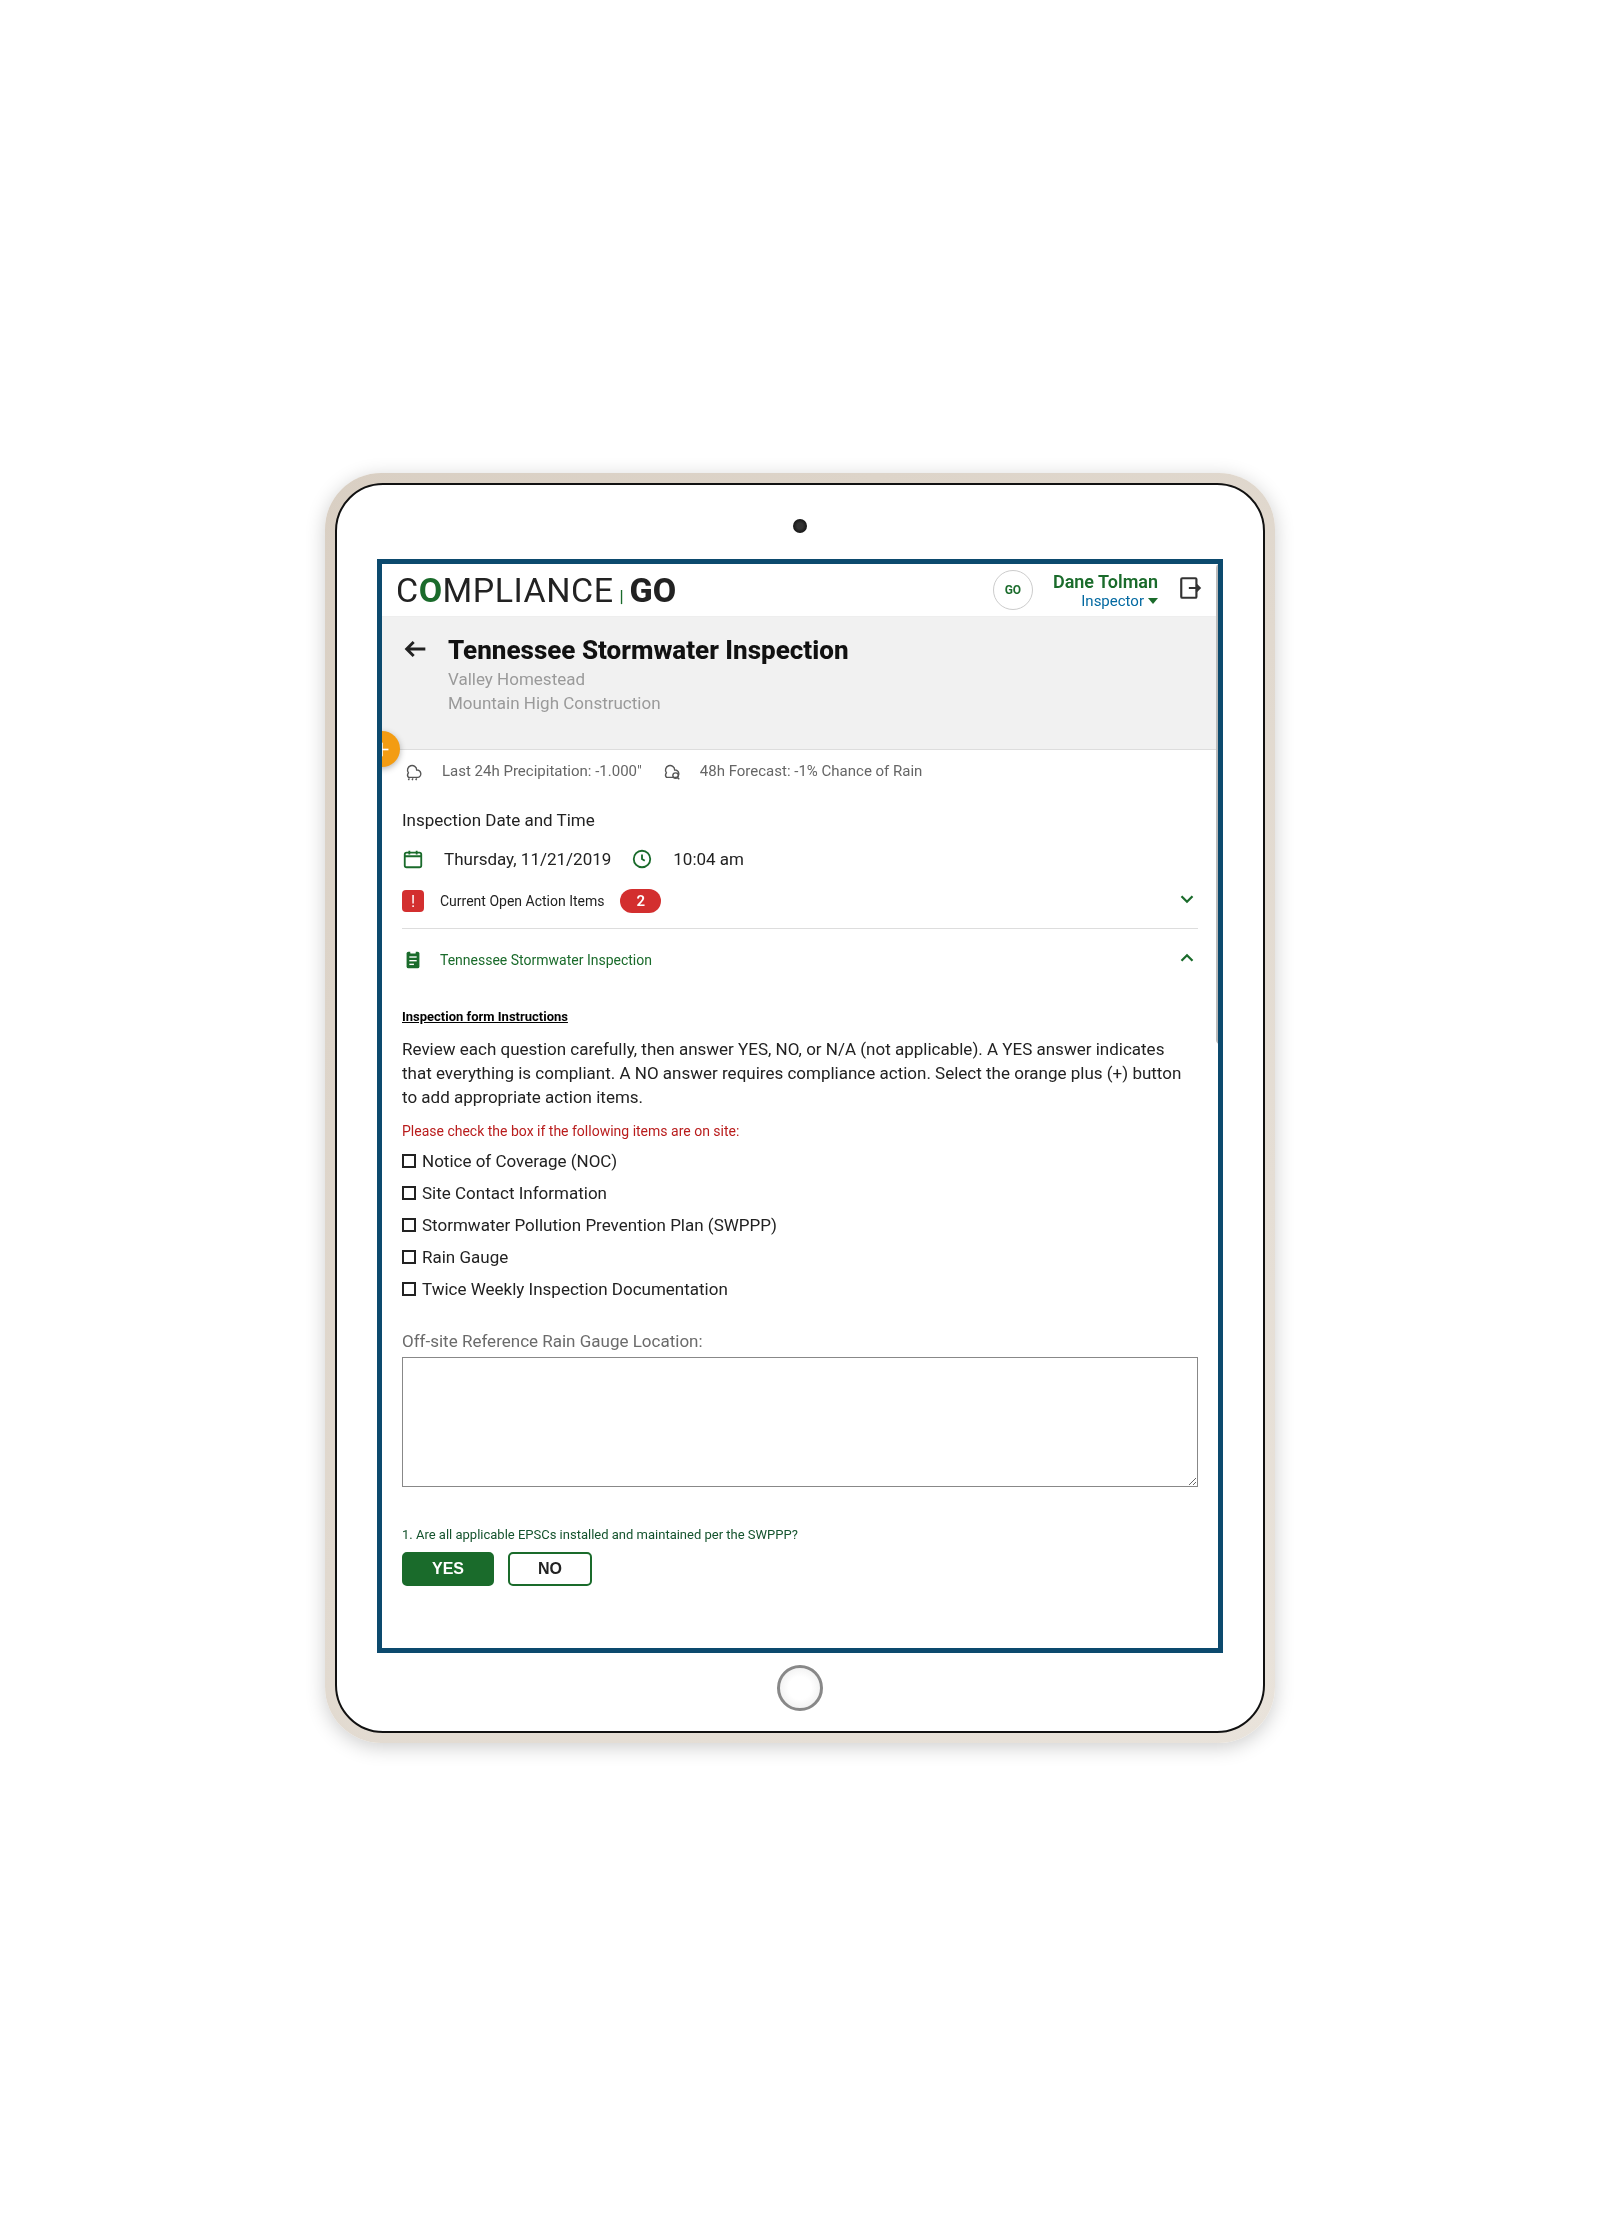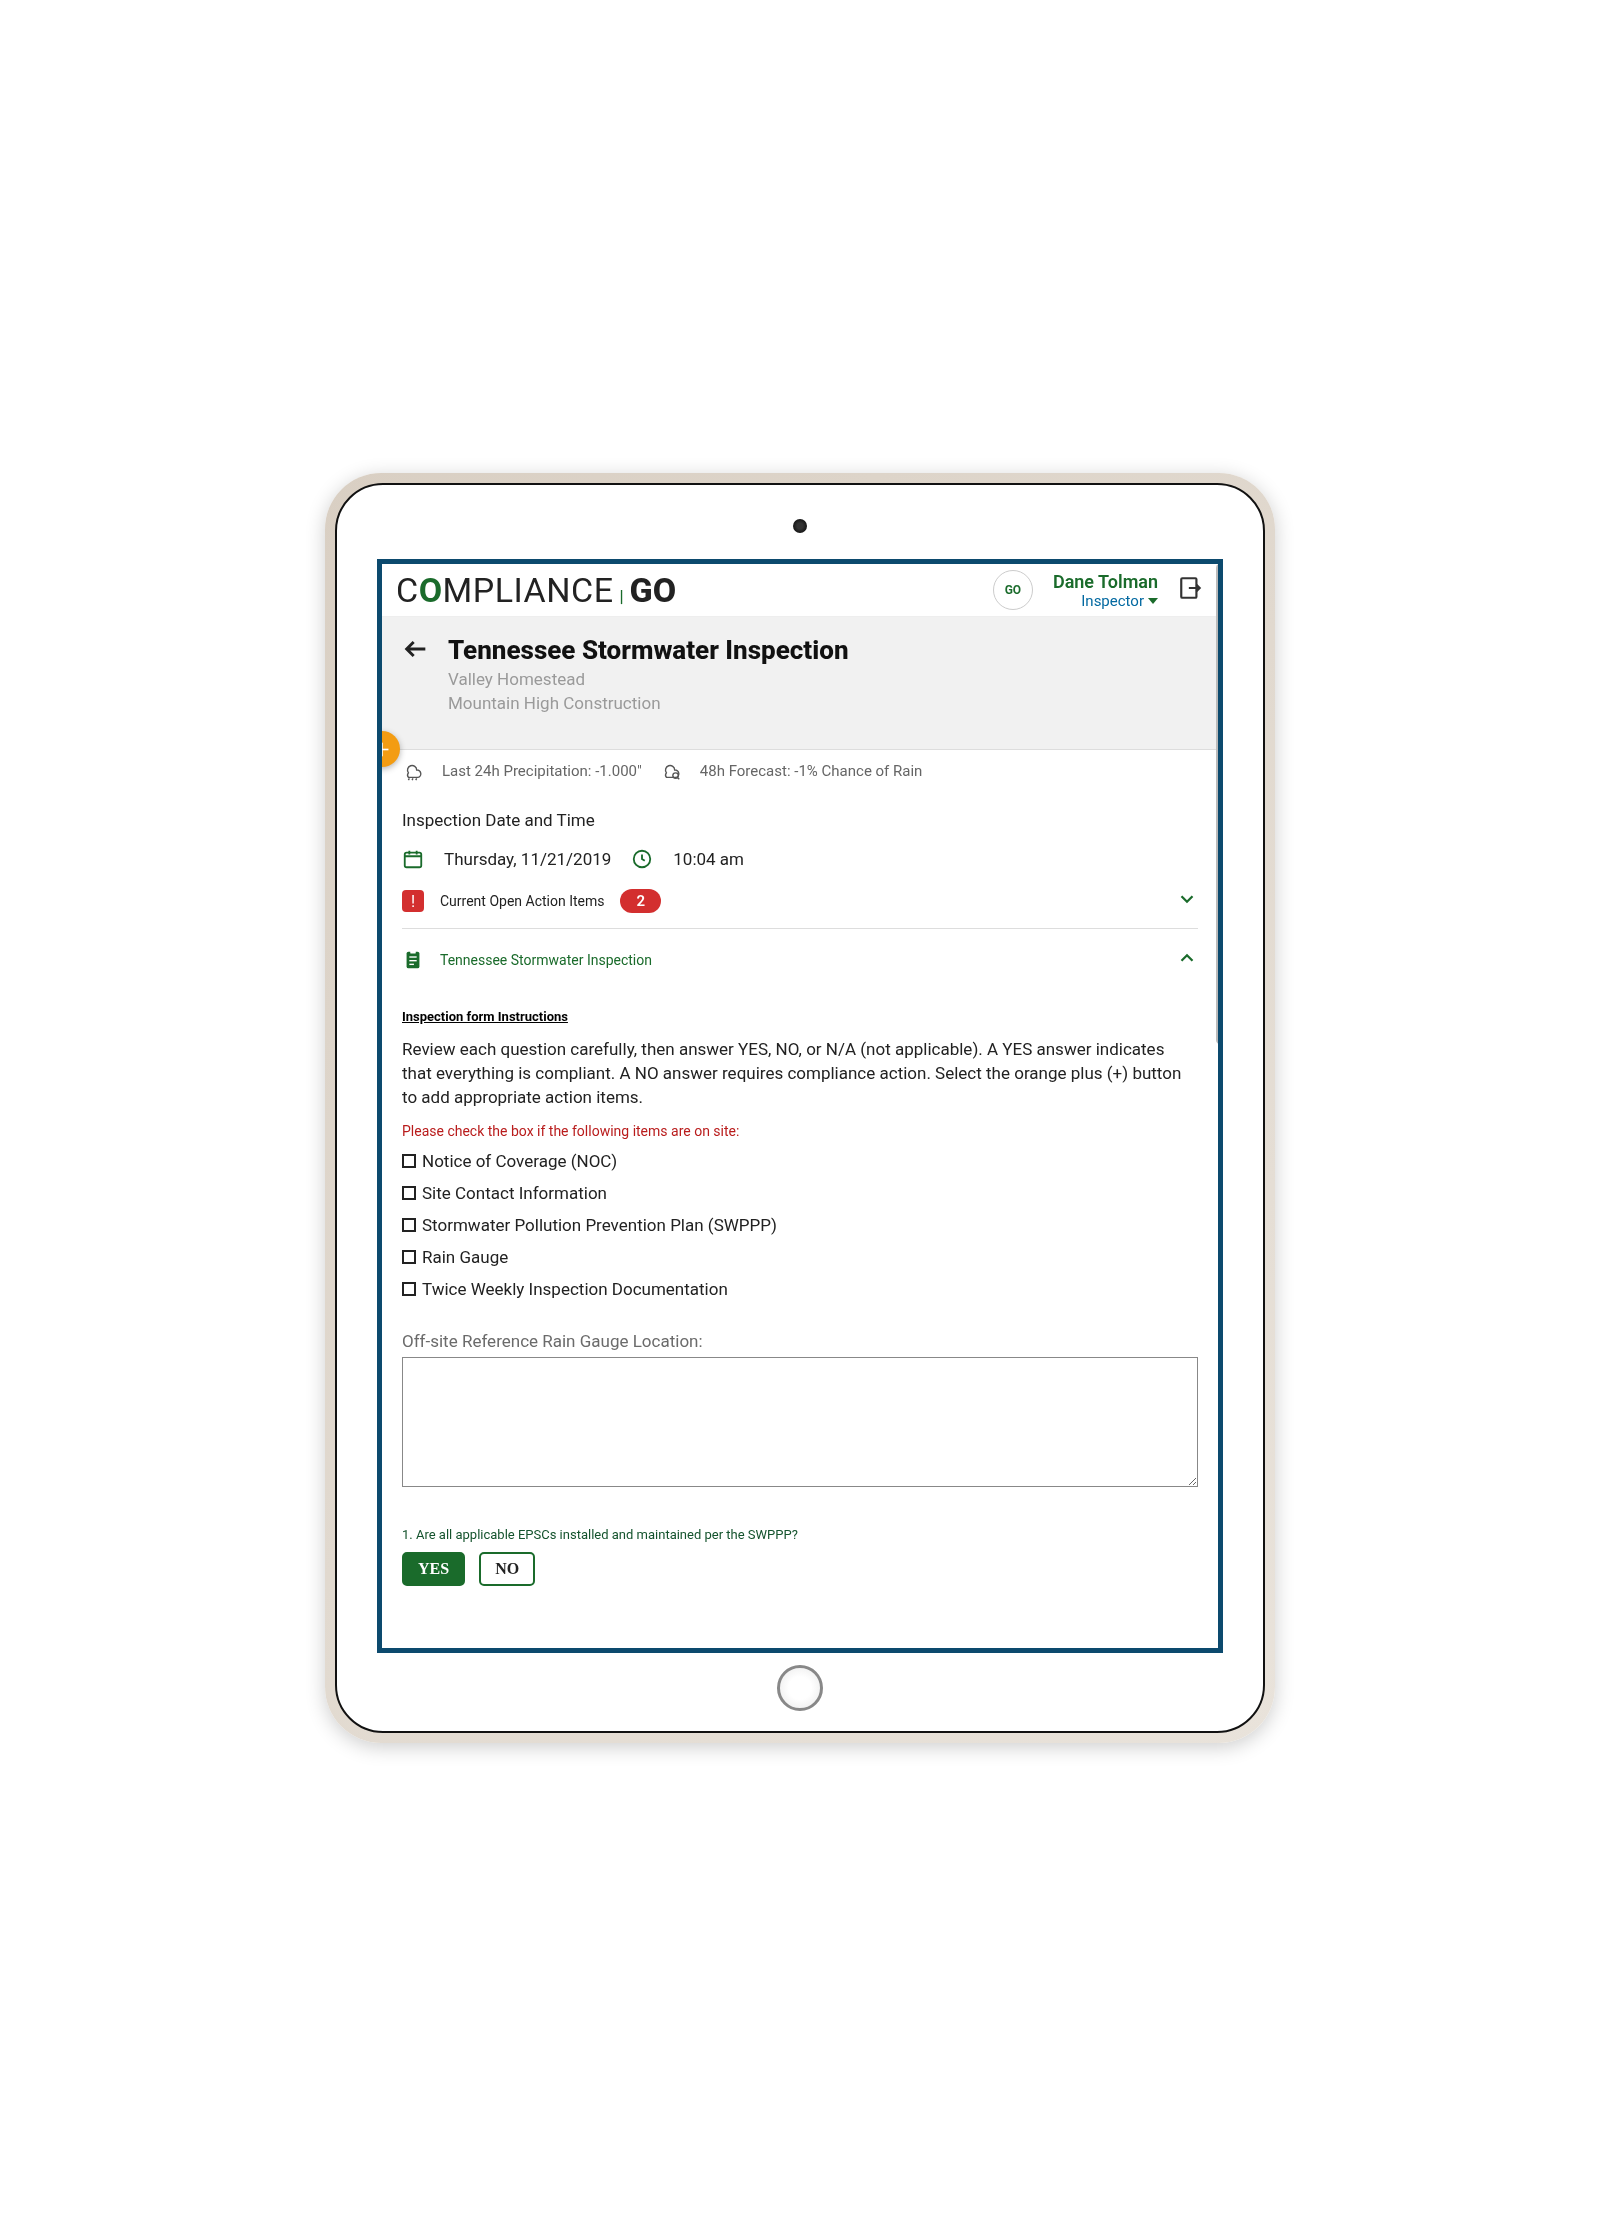--- a/index.html
+++ b/index.html
@@ -97,21 +97,21 @@
   
   .instr-h{ font-size:13px; font-weight:700; text-decoration: underline; margin-top:22px;}
   .instr-p{ font-size:17px; color:#222; margin-top:14px; line-height:1.4;}
   .check-label{ color:#b91c1c; font-size:14px; margin-top:14px;}
   .check-item{ display:flex;align-items:center;gap:6px;margin-top:12px;font-size:17px;color:#222;}
   .check-item .box{ width:14px;height:14px;border:2px solid #222;display:inline-block;}
   .ta-label{ color:#6b6b6b; font-size:17px; margin-top:32px;}
   textarea.rain-loc{ width:100%; height:130px; margin-top:6px; border:1px solid #888; resize:both; font-family:inherit;font-size:15px;padding:6px;}
   .q1{ margin-top:36px; font-size:13px; color:#14532d;}
   .yn-row{ display:flex;gap:14px;margin-top:10px;}
-  .btn{ padding:6px 14px;border-radius:5px;font-size:16px;font-weight:600;border:2px solid #1a6b2b;cursor:pointer;font-family:Liberation Serif, serif;}
+  .btn{ padding:6px 28px;border-radius:5px;font-size:16px;font-weight:600;border:2px solid #1a6b2b;cursor:pointer;}
   .btn.yes{ background:#1a6b2b;color:#fff;}
   .btn.no{ background:#fff;color:#222;}
   
   .scrollbar-track{ position:absolute; top:0; right:-6px; width:8px; height:100%; }
   .scrollbar-thumb{ position:absolute; top:0; right:0; width:8px; height:480px; background:#bbb; border-radius:4px;}
 </style>
 </head>
 <body>
 
 <div class="tablet-frame">

